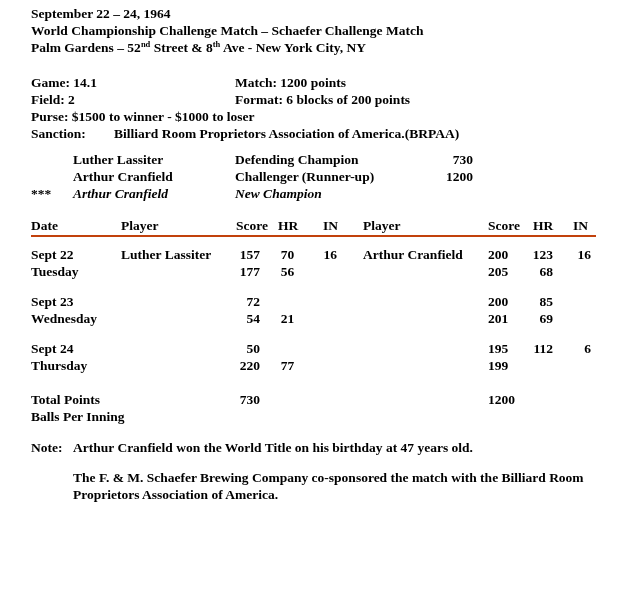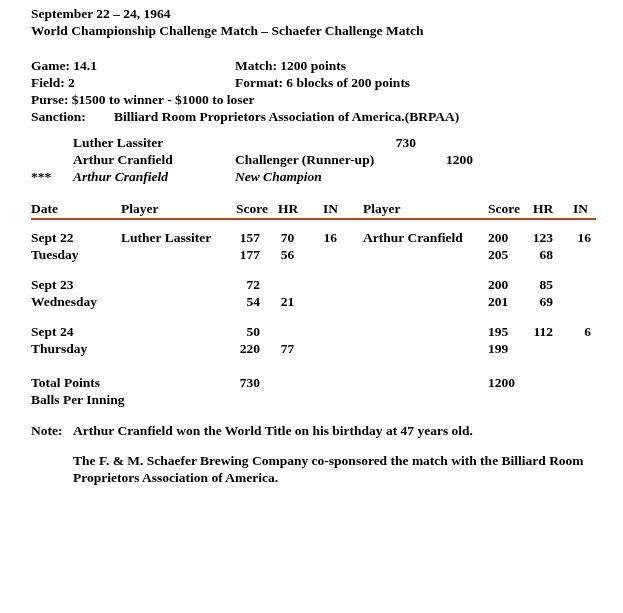--- a/index.html
+++ b/index.html
@@ -56,20 +56,21 @@
   .para{margin-top:13px;margin-left:42px;width:542px;white-space:pre-wrap;}
 </style>
 </head>
 <body>
 
 <div class="page">
 
   <div class="hdr">
     <div>September 22 – 24, 1964</div>
     <div>World Championship Challenge Match – Schaefer Challenge Match</div>
+    <div><span>Palm Gardens – 52</span><span class="sup">nd</span><span> Street &amp; 8</span><span class="sup">th</span><span> Ave - New York City, NY</span></div>
   </div>
 
   <div class="details">
     <div class="dline">
       <span class="dleft">Game: 14.1</span>
       <span>Match: 1200 points</span>
     </div>
     <div class="dline">
       <span class="dleft">Field: 2</span>
       <span>Format: 6 blocks of 200 points</span>
@@ -80,20 +81,21 @@
     <div class="dline">
       <span class="sanc-label">Sanction:</span>
       <span>Billiard Room Proprietors Association of America.(BRPAA)</span>
     </div>
   </div>
 
   <div class="participants">
       <div class="prow">
         <span class="pmark"></span>
         <span class="pname">Luther Lassiter</span>
+        <span class="prole">Defending Champion</span>
         <span class="pscore">730</span>
       </div>
       <div class="prow">
         <span class="pmark"></span>
         <span class="pname">Arthur Cranfield</span>
         <span class="prole">Challenger (Runner-up)</span>
         <span class="pscore">1200</span>
       </div>
       <div class="prow italic">
         <span class="pmark">***</span>

